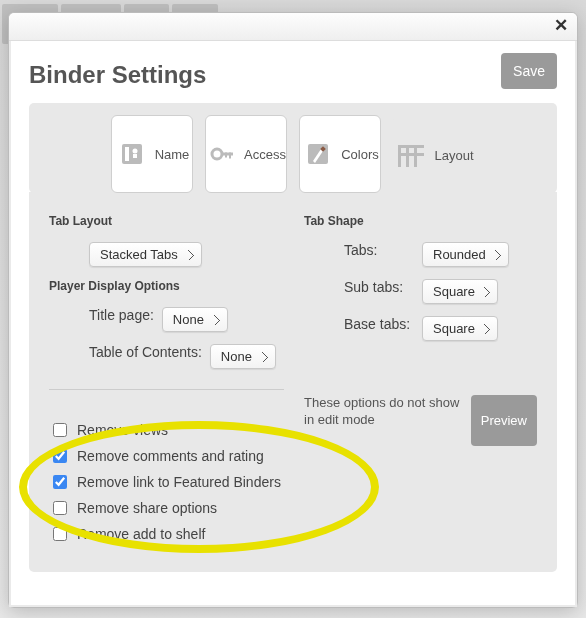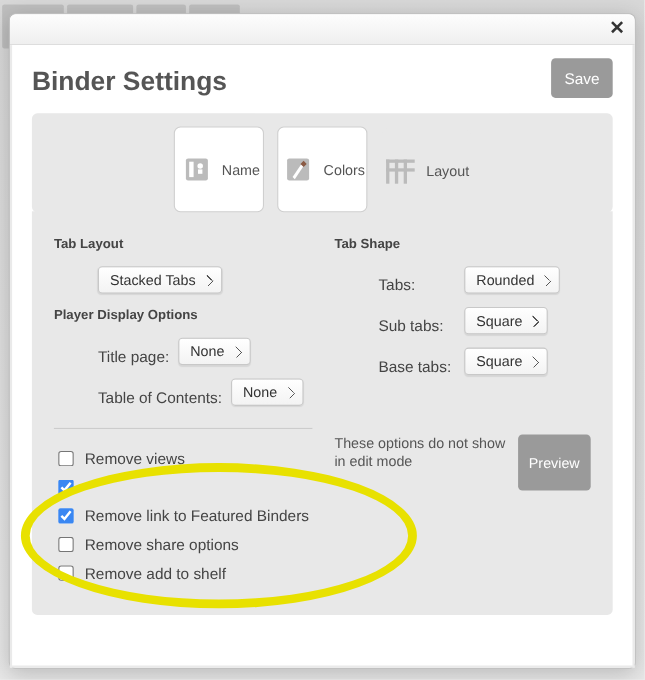--- a/index.html
+++ b/index.html
@@ -106,22 +106,22 @@
   .sel-wrap::after {
     content: ""; position: absolute; right: 8px; top: 50%;
     width: 6px; height: 10px; transform: translateY(-50%);
     background:
       linear-gradient(45deg, transparent 3px, #555 3px, #555 3.8px, transparent 3.8px),
       linear-gradient(-45deg, transparent 3px, #555 3px, #555 3.8px, transparent 3.8px);
     background-size: 6px 5px; background-repeat: no-repeat;
     background-position: 0 0, 0 5px;
     pointer-events: none;
   }
-  .row { margin-bottom: 12px; display:flex; align-items:flex-end; gap:8px; font-size: 14px; color:#444;padding-left:40px;}
-  .checks { margin-top: 20px; border-top: 1px solid #ccc; padding-top: 17px; width: 235px;}
+  .row { margin-bottom: 12px; display:flex; align-items:flex-start; gap:8px; font-size: 14px; color:#444;padding-left:40px;}
+  .checks { margin-top: 20px; border-top: 1px solid #ccc; padding-top: 30px; width: 235px;}
   .chk {
     display: flex; align-items: center; gap: 7px;
     font-size: 14px; color: #444; margin-bottom: 6px;
   }
   .chk input { width: 14px; height: 14px; accent-color: #3a87f2; }
   .highlight {
     position: absolute; left: 10px; top: 408px;
     width: 360px; height: 132px;
     border: 8px solid #e8e100;
     border-radius: 50%;
@@ -166,20 +166,31 @@
               <rect x="8" y="8" width="4" height="14" fill="#fff"></rect>
               <circle cx="18" cy="12" r="2.5" fill="#fff"></circle>
               <rect x="16" y="15" width="4" height="4" fill="#fff"></rect>
             </svg>
         </span>
         <span>Name</span>
       </div>
       <div class="tabcard">
         <span class="ic">
           <svg width="30" height="30" viewBox="0 0 30 30">
+              <circle cx="10" cy="15" r="5" fill="none" stroke="#bbb" stroke-width="3"></circle>
+              <rect x="14" y="13.5" width="12" height="3" fill="#bbb"></rect>
+              <rect x="22" y="13.5" width="2" height="6" fill="#bbb"></rect>
+              <rect x="18" y="13.5" width="2" height="5" fill="#bbb"></rect>
+            </svg>
+        </span>
+        <span>Access</span>
+      </div>
+      <div class="tabcard">
+        <span class="ic">
+          <svg width="30" height="30" viewBox="0 0 30 30">
               <rect x="5" y="5" width="20" height="20" rx="2" fill="#bbb"></rect>
               <path d="M10 22 L18 10 L20 12 L12 24 Z" fill="#fff"></path>
               <rect x="18" y="8" width="4" height="4" fill="#8a5a44" transform="rotate(45 20 10)"></rect>
             </svg>
         </span>
         <span>Colors</span>
       </div>
       <div class="tabcard active">
         <span class="ic">
           <svg width="34" height="34" viewBox="0 0 34 34">
@@ -209,20 +220,21 @@
           <span>Table of Contents:</span>
           <span class="sel-wrap"><select><option>None</option></select></span>
         </div>
         <div class="checks">
           <label class="chk">
             <input type="checkbox" style="">
             <span>Remove views</span>
           </label>
           <label class="chk">
             <input type="checkbox" checked="" style="">
+            <span>Remove comments and rating</span>
           </label>
           <label class="chk">
             <input type="checkbox" checked="" style="">
             <span>Remove link to Featured Binders</span>
           </label>
           <label class="chk">
             <input type="checkbox" style="">
             <span>Remove share options</span>
           </label>
           <label class="chk">

